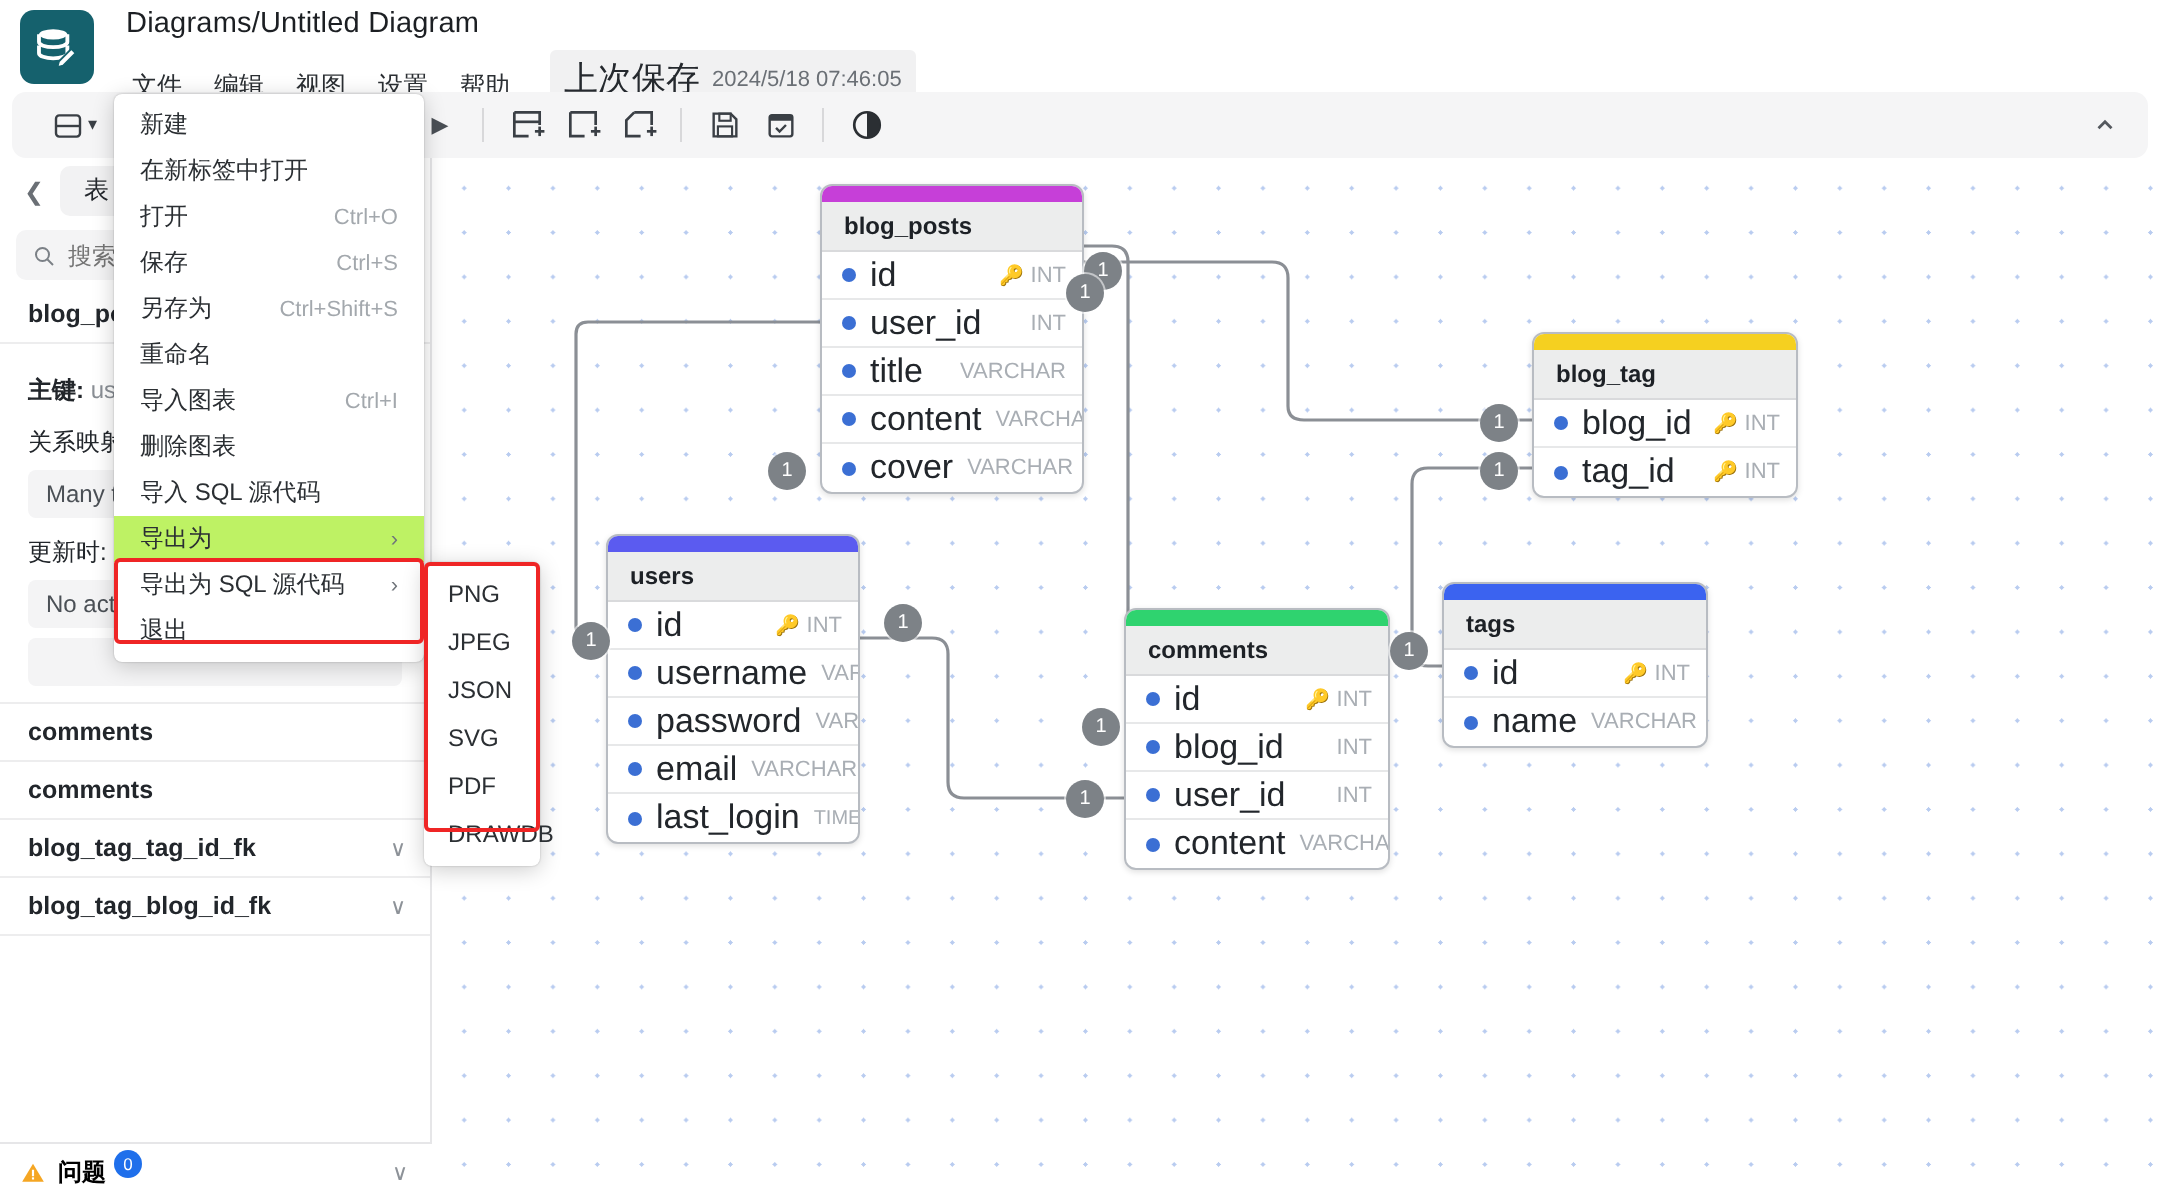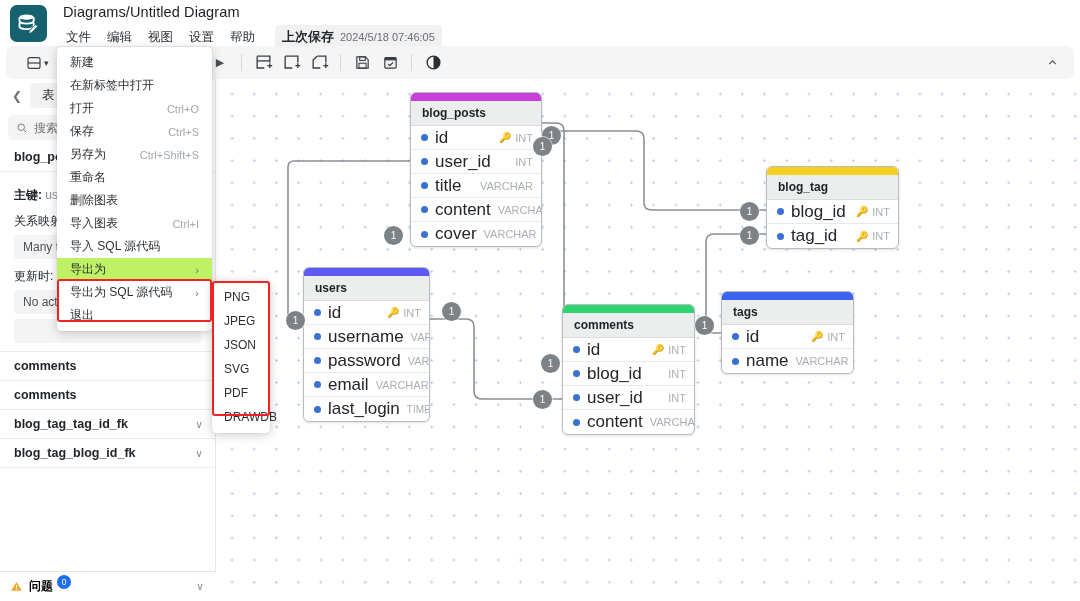--- a/index.html
+++ b/index.html
@@ -12,30 +12,30 @@
 
   
   .header { position: absolute; left: 0; top: 0; width: 950px; height: 44px; background: #fff; }
   .logo {
     position: absolute; left: 10px; top: 5px; width: 37px; height: 37px;
     background: #15616d; border-radius: 7px; display: flex; align-items: center; justify-content: center;
   }
   .doc-title {
     position: absolute; left: 63px; top: 4px; font-size: 14.5px; color: #1c1f23; letter-spacing: .1px;
   }
-  .menubar { position: absolute; left: 63px; top: 25px; display: flex; align-items: center; gap: 0px; }
+  .menubar { position: absolute; left: 63px; top: 25px; display: flex; align-items: flex-end; gap: 0px; }
   .menubar .mi {
     font-size: 12.5px; color: #2b2f33; padding: 2px 8px; border-radius: 3px; cursor: default;
   }
   .menubar .mi:first-child { padding-left: 3px; }
   .saved-chip {
     margin-left: 12px; background: #f1f1f2; border-radius: 3px; padding: 3px 7px;
     display: flex; align-items: center; gap: 6px; font-size: 11px; color: #6a6f75;
   }
-  .saved-chip b { color: #25292e; font-size: 13px; font-weight: 700; }
+  .saved-chip b { color: #25292e; font-size: 17px; font-weight: 400; }
 
   
   .toolbar {
     position: absolute; left: 6px; top: 46px; width: 1068px; height: 33px;
     background: #f5f5f6; border-radius: 7px;
   }
   .tb-group { position: absolute; top: 0; height: 33px; display: flex; align-items: center; }
   .tb-btn {
     width: 28px; height: 26px; display: flex; align-items: center; justify-content: center;
     border-radius: 4px; cursor: default;
@@ -491,26 +491,26 @@
     </div>
     <div class="menu-item">
       <span>另存为</span>
       <span class="accel">Ctrl+Shift+S</span>
     </div>
     <div class="menu-item">
       <span>重命名</span>
       <span class="accel"></span>
     </div>
     <div class="menu-item">
+      <span>导入图表</span>
+      <span class="accel">Ctrl+I</span>
+    </div>
+    <div class="menu-item">
       <span>删除图表</span>
       <span class="accel"></span>
-    </div>
-    <div class="menu-item">
-      <span>导入图表</span>
-      <span class="accel">Ctrl+I</span>
     </div>
     <div class="menu-item">
       <span>导入 SQL 源代码</span>
       <span class="accel"></span>
     </div>
     <div class="menu-item hl">
       <span>导出为</span>
       <span class="sub-arrow">›</span>
     </div>
     <div class="menu-item">

